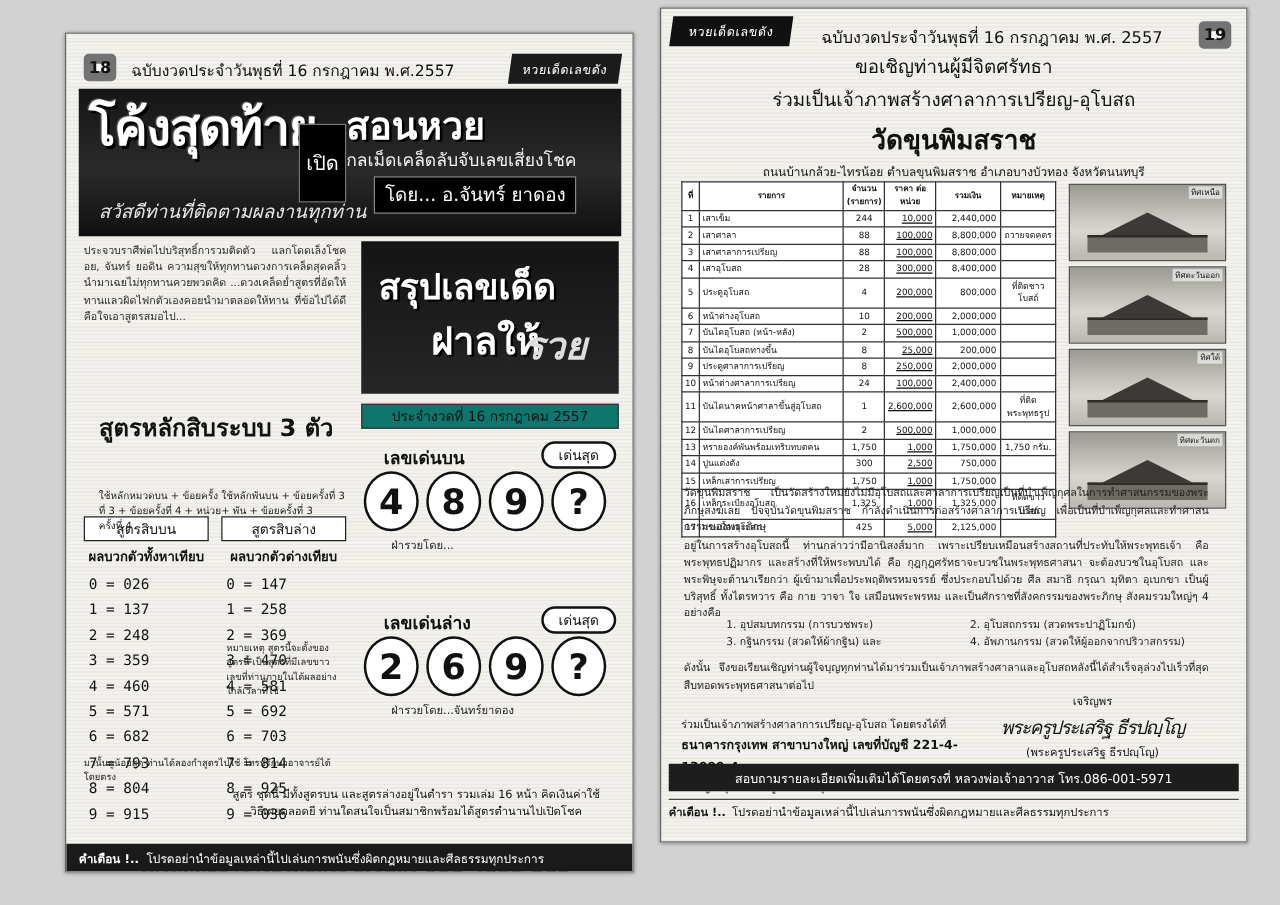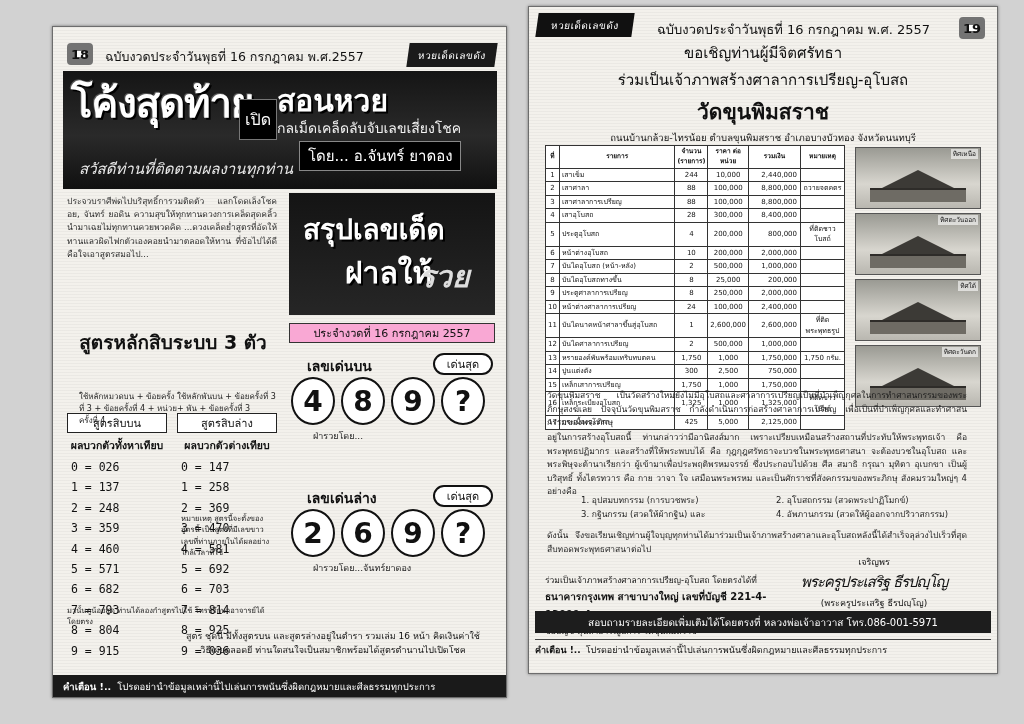--- a/index.html
+++ b/index.html
@@ -64,21 +64,21 @@
     color:#fff; overflow:hidden;
   }
   .banner .title-main {
     position:absolute; left:8px; top:12px;
     font-size:40px; font-weight:bold; line-height:1;
     color:#fff; text-shadow:2px 2px 0 #000, -1px -1px 0 #555;
     letter-spacing:-1px;
   }
   .banner .title-open {
     position:absolute; left:176px; top:28px; font-size:16px; color:#fff;
-    background:#000; padding:7px 5px; border:1px solid #777;
+    background:#000; padding:18px 5px; border:1px solid #777;
   }
   .banner .title-sub {
     position:absolute; left:214px; top:6px; font-size:30px; font-weight:bold;
     color:#fff; text-shadow:2px 2px 0 #000;
   }
   .banner .title-line3 {
     position:absolute; left:214px; top:46px; font-size:14px; color:#f2f2f2;
   }
   .banner .title-by {
     position:absolute; left:236px; top:70px; font-size:15px; color:#fff;
@@ -100,21 +100,21 @@
     position:absolute; left:236px; top:166px; width:206px; height:122px;
     background:linear-gradient(180deg,#141414,#262626);
     color:#fff; overflow:hidden;
   }
   .slogan .s1 { position:absolute; left:14px; top:14px; font-size:28px; font-weight:bold; text-shadow:2px 2px 0 #000; }
   .slogan .s2 { position:absolute; left:24px; top:56px; font-size:30px; font-weight:bold; color:#fff; text-shadow:2px 2px 0 #000;margin-left:32px; }
   .slogan .s3 { position:absolute; left:130px; top:60px; font-size:30px; font-weight:bold; color:#ddd; font-style:italic; }
 
   .date-chip {
     position:absolute; left:236px; top:296px; width:206px; height:20px;
-    border:1px solid #333; background:#f9a8d4; color:#111;
+    border:1px solid #333; background:#0f766e; color:#111;
     font-size:11px; display:flex; align-items:center; justify-content:center;
   }
 
   .formula-title {
     position:absolute; left:14px; top:300px; width:212px;
     text-align:center; font-size:19px; font-weight:bold; color:#111;
   }
 
   .col-head {
     position:absolute; width:100px; height:20px; border:1px solid #222;
@@ -208,21 +208,21 @@
     position:absolute; left:16px; top:138px; width:300px;
     border-collapse:collapse; font-size:7px; color:#111; background:#fff;
   }
   table.donate th, table.donate td {
     border:1px solid #333; padding:1px 2px; line-height:1.5;
   }
   table.donate th { text-align:center; font-weight:bold; font-size:6.5px; }
   table.donate td.idx { text-align:center; width:13px; }
   table.donate td.desc { text-align:left; }
   table.donate td.num { text-align:center; width:28px; }
-  table.donate td.price { text-align:center; width:40px; }
+  table.donate td.price { text-align:right; width:40px;text-decoration:underline; }
   table.donate td.total { text-align:right; width:52px; padding-right:3px; }
   table.donate td.rem { text-align:center; width:44px; }
 
   
   .photo {
     position:absolute; left:326px; width:126px; height:62px;
     background:linear-gradient(180deg,#9a9a93 0%,#d8d6cf 60%,#b9b7b0 100%);
     border:1px solid #555; overflow:hidden;
   }
   .photo .roof {

